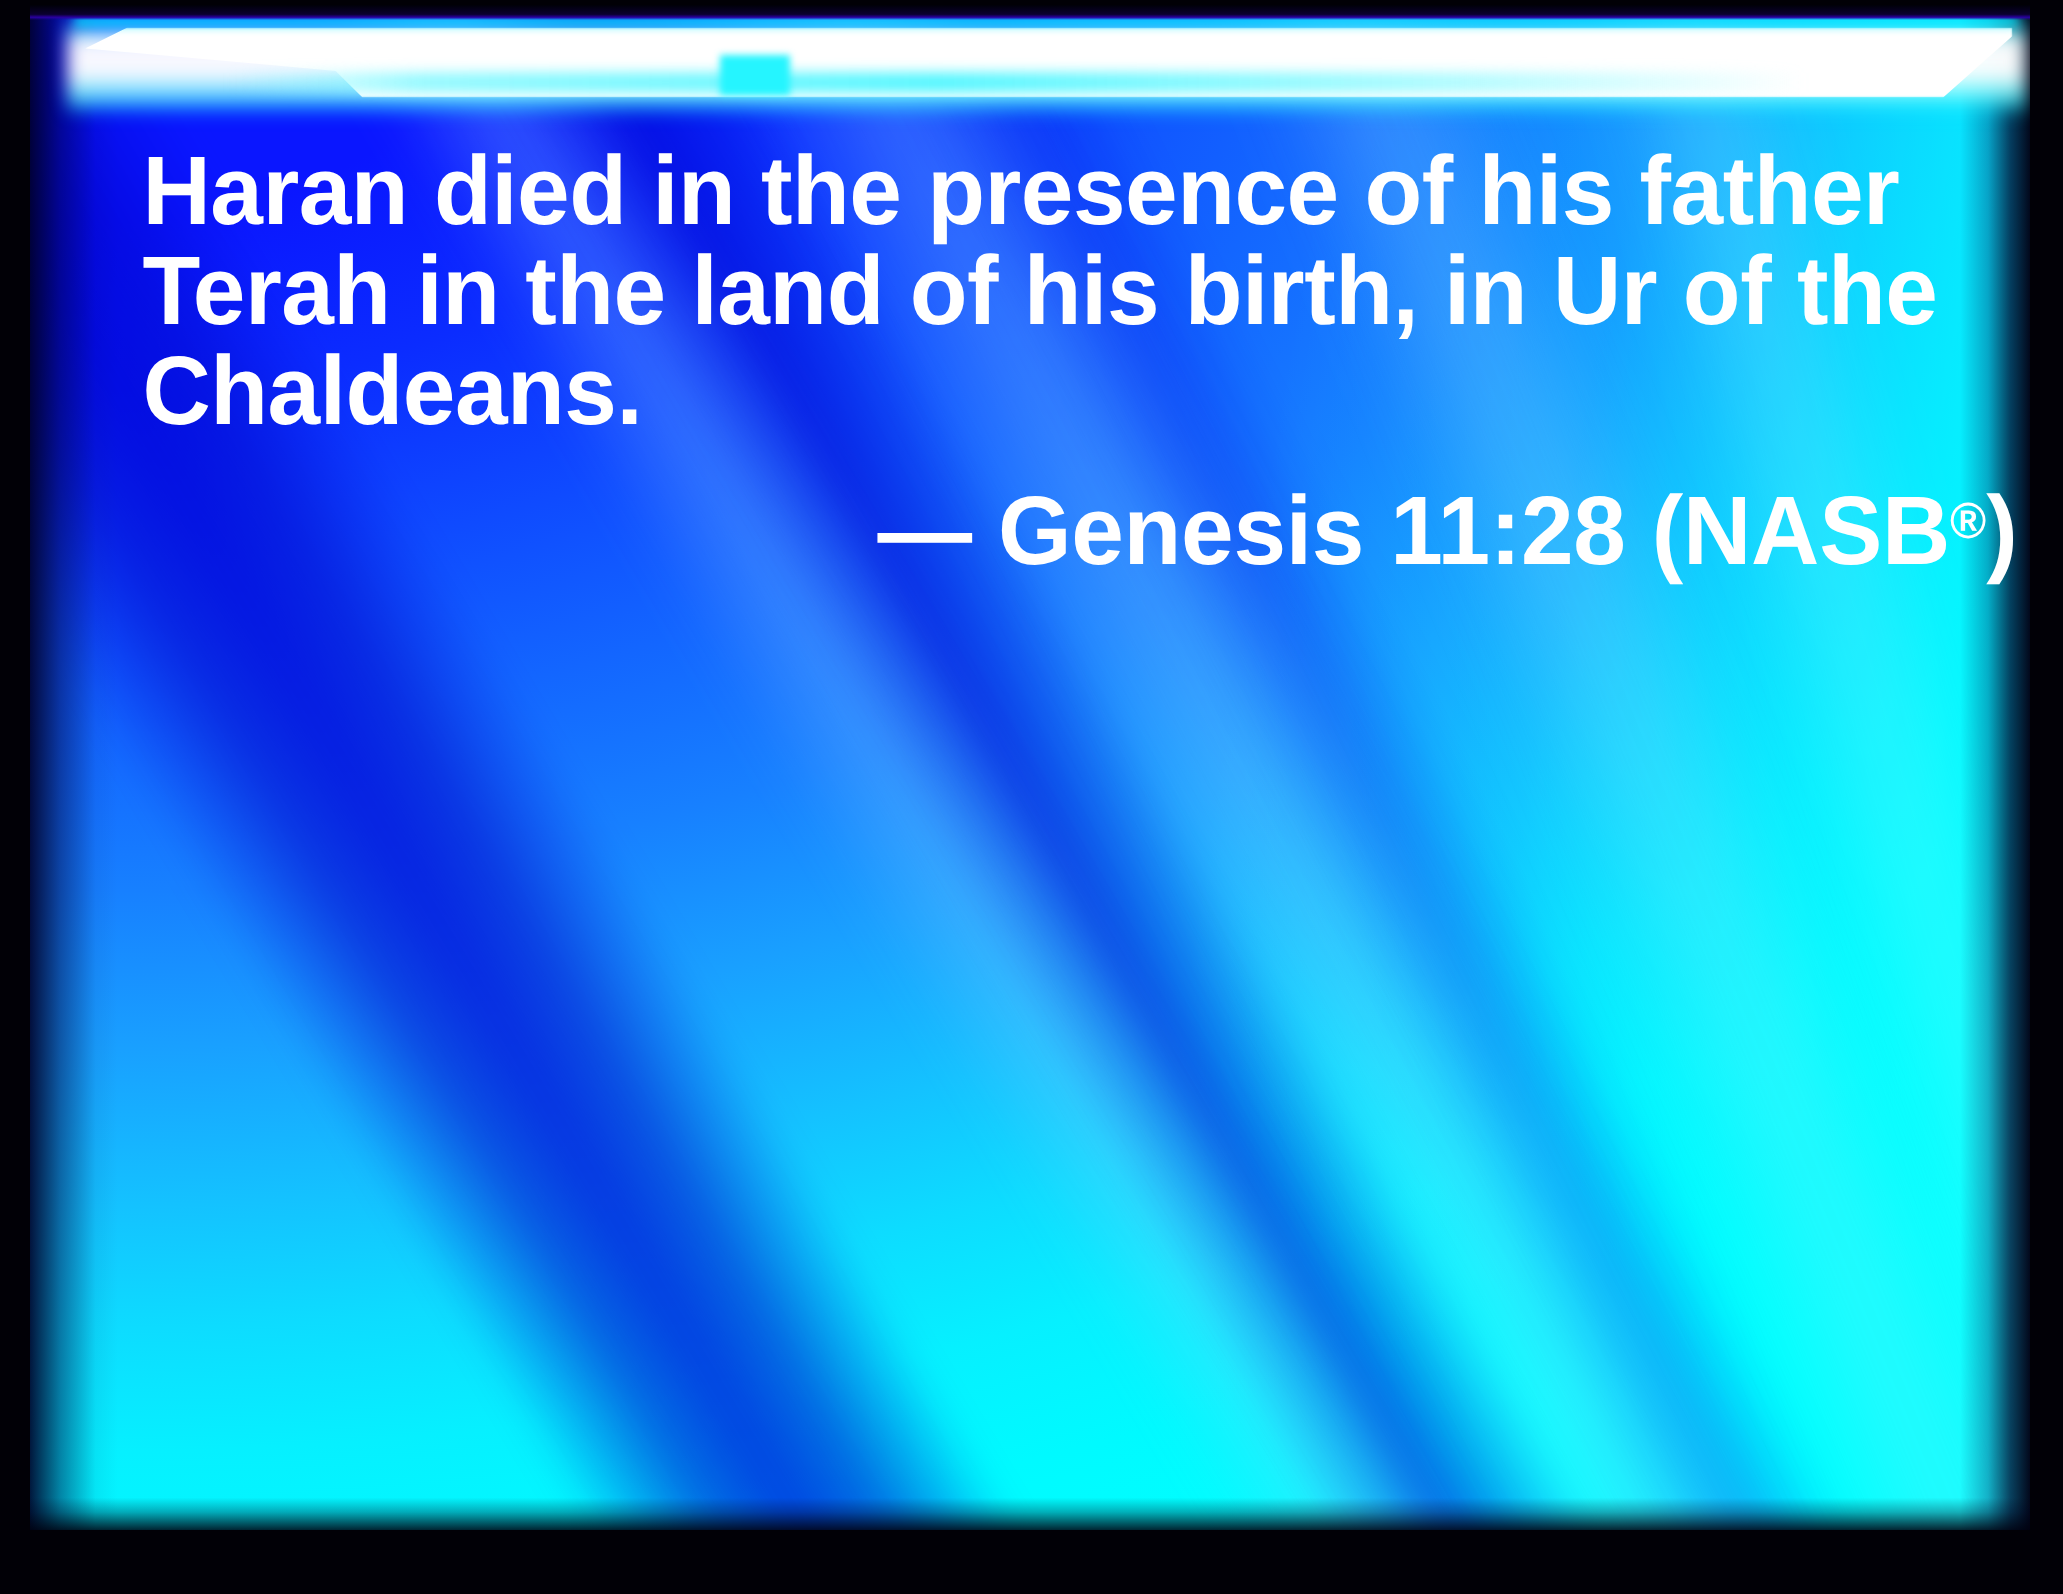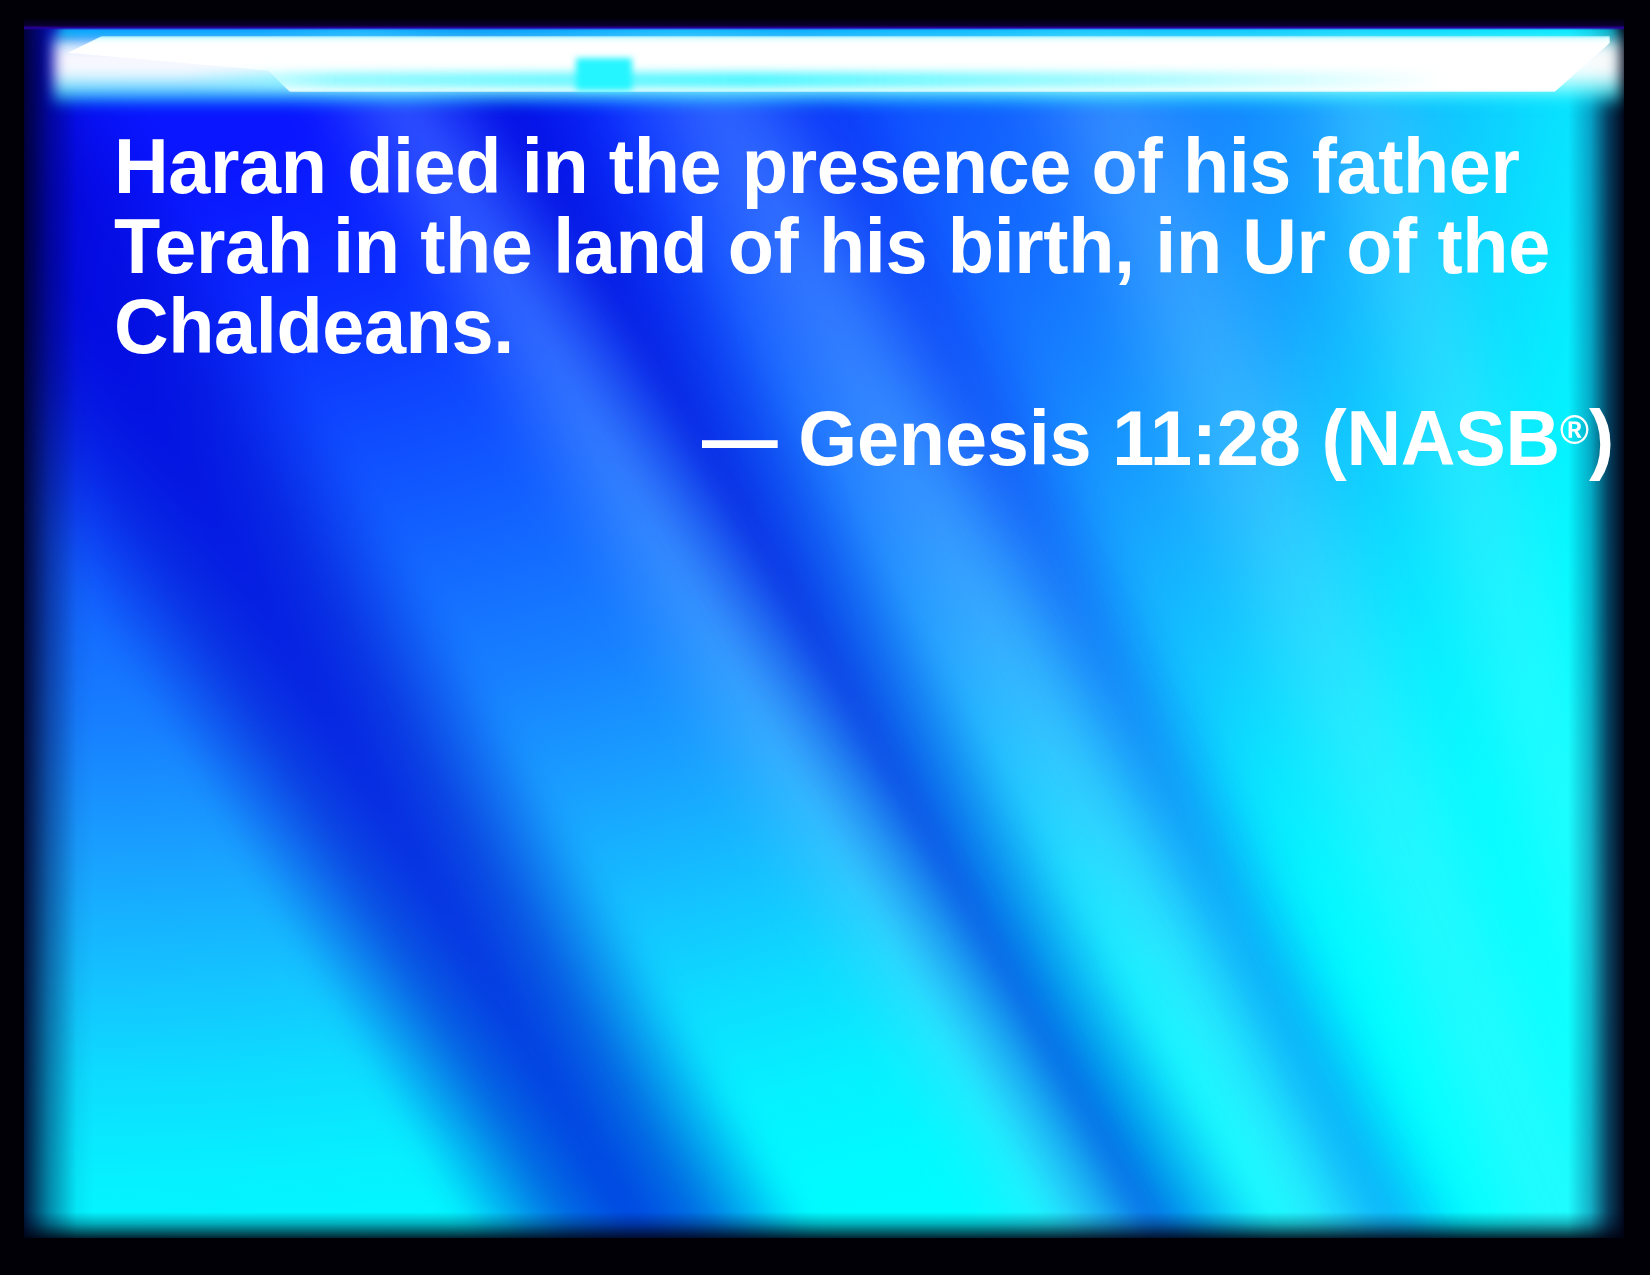--- a/index.html
+++ b/index.html
@@ -24,21 +24,21 @@
     width: 1650px;
     height: 1275px;
     background: #010006;
     z-index: 1;
   }
 
   
   .artboard {
     position: absolute;
     left: 24px;
-    top: 18px;
+    top: 4px;
     width: 1600px;
     height: 1220px;
     overflow: hidden;
     z-index: 2;
     background: #0010ff;
   }
 
   
   .bg-base {
     position: absolute;

